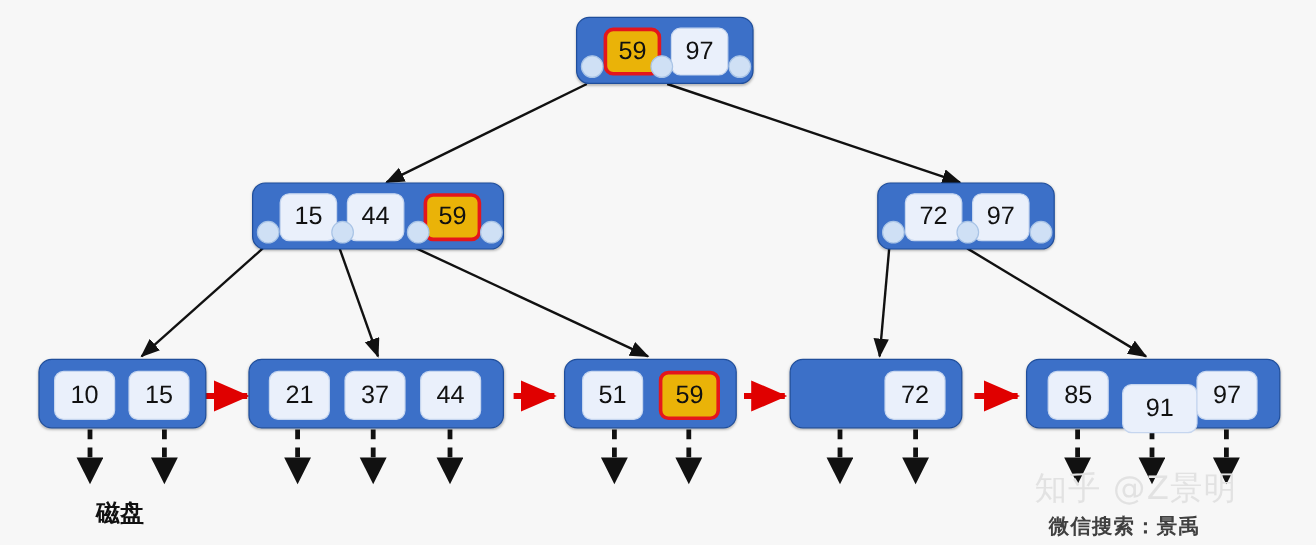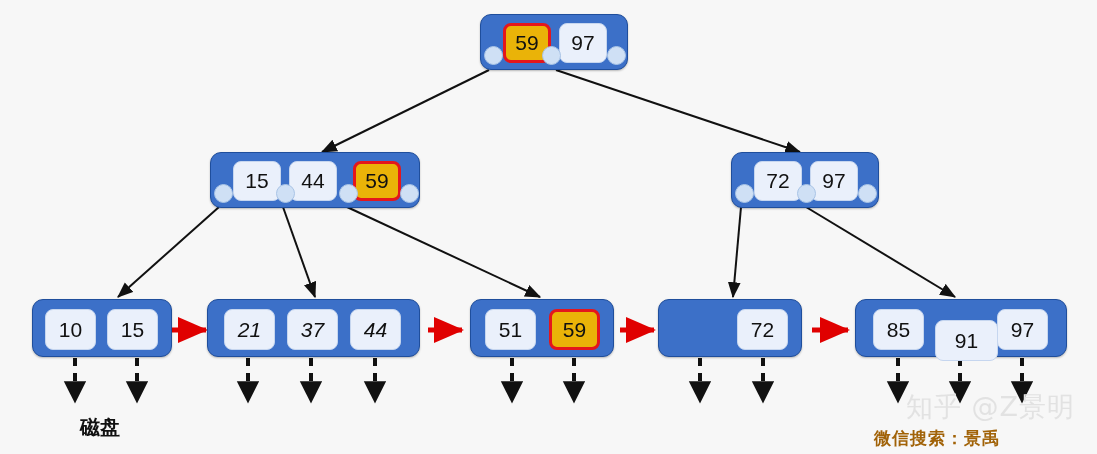--- a/index.html
+++ b/index.html
@@ -82,21 +82,21 @@
     font-size: 27px;
     color: #e2e2e2;
     font-family: "DejaVu Sans", sans-serif;
     white-space: nowrap;
     letter-spacing: 1px;
   }
   .promo {
     position: absolute;
     font-size: 17px;
     font-weight: bold;
-    color: #a16207;
+    color: #404040;
     font-family: "DejaVu Sans", sans-serif;
     white-space: nowrap;
     letter-spacing: 1px;
   }
 </style>
 </head>
 <body>
 
 <div id="stage">
 
@@ -198,21 +198,21 @@
     </div>
   </div>
 
   <div class="node" style="left:32px; top:299px; width:140px; height:58px;">
     <div class="node-inner">
       <div class="cell" style="left:12px; top:9px; width:51px; height:41px;">10</div>
       <div class="cell" style="left:74px; top:9px; width:51px; height:41px;">15</div>
     </div>
   </div>
 
-  <div class="node" style="left:207px; top:299px; width:213px; height:58px;font-style:italic;">
+  <div class="node" style="left:207px; top:299px; width:213px; height:58px;">
     <div class="node-inner">
       <div class="cell" style="left:16px; top:9px; width:51px; height:41px;">21</div>
       <div class="cell" style="left:79px; top:9px; width:51px; height:41px;">37</div>
       <div class="cell" style="left:142px; top:9px; width:51px; height:41px;">44</div>
     </div>
   </div>
 
   <div class="node" style="left:470px; top:299px; width:144px; height:58px;">
     <div class="node-inner">
       <div class="cell" style="left:14px; top:9px; width:51px; height:41px;">51</div>
@@ -229,17 +229,17 @@
   <div class="node" style="left:855px; top:299px; width:212px; height:58px;">
     <div class="node-inner">
       <div class="cell" style="left:17px; top:9px; width:51px; height:41px;">85</div>
       <div class="cell" style="left:79px; top:20px; width:63px; height:41px;">91</div>
       <div class="cell" style="left:141px; top:9px; width:51px; height:41px;">97</div>
     </div>
   </div>
 
   <div class="disk-label" style="left:43px; top:414px;margin-left:37px;">磁盘</div>
 
-  <div class="watermark" style="left:862px; top:389px;margin-left:44px;">知乎 @Z景明</div>
+  <div class="watermark" style="left:862px; top:389px;">知乎 @Z景明</div>
 
   <div class="promo" style="left:874px; top:427px;">微信搜索：景禹</div>
 
 </div>
 
 </body></html>

